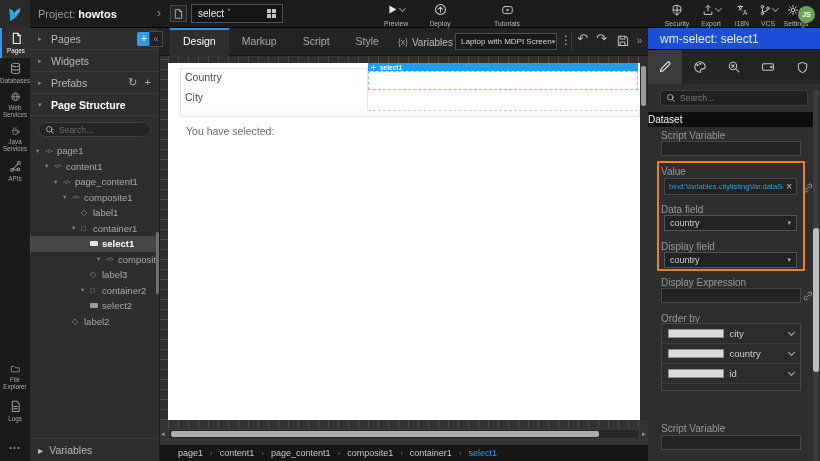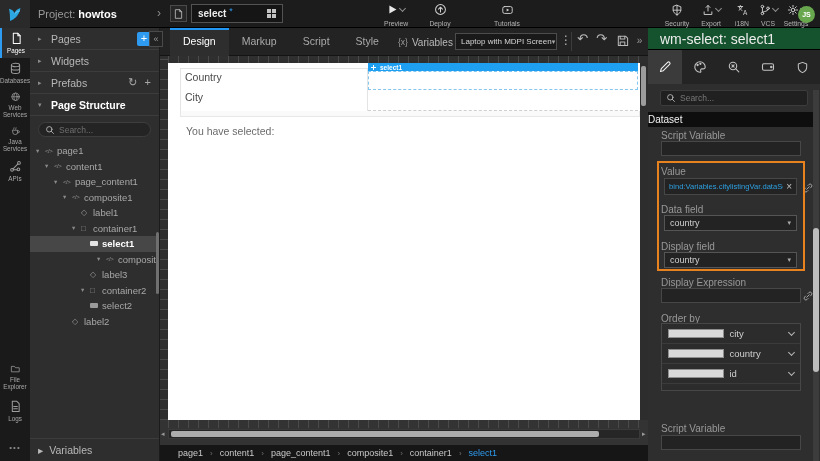--- a/index.html
+++ b/index.html
@@ -11,21 +11,21 @@
   .ico{stroke:currentColor;fill:none;stroke-width:1.1;stroke-linecap:round;stroke-linejoin:round}
 
   
   .topbar{left:0;top:0;width:820px;height:28px;background:#1c1c1c;border-bottom:1px solid #000}
   .logo-box{left:0;top:0;width:30px;height:28px;background:#2a2a2a;display:flex;align-items:center;justify-content:center}
   .proj{left:38px;top:0;height:28px;line-height:28px;font-size:11px;color:#9a9a9a}
   .proj b{color:#fff;font-weight:bold}
   .crumb-chev{left:157px;top:6px;font-size:12px;color:#8a8a8a}
   .pageicon-box{left:170px;top:5px;width:17px;height:17px;border:1px solid #4a4a4a;background:#262626;display:flex;align-items:center;justify-content:center;color:#b9b9b9}
   .seltab{left:191px;top:4px;width:92px;height:19px;background:#151515;border:1px solid #525252;display:flex;align-items:center;padding:0 6px;gap:3px}
-  .seltab .nm{color:#ededed;font-weight:bold;font-size:10px}
+  .seltab .nm{color:#ededed;font-weight:normal;font-size:10px}
   .seltab .ast{color:#2e9bf0;font-size:9px;position:relative;top:-3px}
   .gridicon{margin-left:auto;display:grid;grid-template-columns:4px 4px;grid-template-rows:4px 4px;gap:1px}
   .gridicon i{background:#c3c3c3;display:block}
   .tb-item{top:3px;width:44px;height:24px;display:flex;flex-direction:column;align-items:center;justify-content:space-between;color:#d0d0d0;cursor:pointer}
   .tb-item .lbl{font-size:6.8px;color:#b3b3b3;white-space:nowrap}
   .tb-item .irow{display:flex;align-items:center;gap:2px;height:13px}
   .cdown{width:5px;height:5px;border-right:1.2px solid #8f8f8f;border-bottom:1.2px solid #8f8f8f;transform:rotate(45deg);margin-top:-3px}
   .avatar{left:798px;top:6px;width:17px;height:17px;border-radius:50%;background:#69a74e;color:#fff;
           font-size:7px;font-weight:bold;display:flex;align-items:center;justify-content:center}
 
@@ -107,22 +107,22 @@
          background-image:repeating-linear-gradient(90deg,#4a4a4a 0,#4a4a4a 1px,transparent 1px,transparent 10px)}
   .hscroll{left:168px;top:429px;width:472px;height:10px;background:#262626;border:1px solid #3a3a3a}
   .hscroll .thumb{position:absolute;left:2px;top:1px;width:428px;height:6px;background:#adadad;border-radius:2px}
   .sarrow{top:430px;font-size:7px;color:#999}
   .breadbar{left:160px;top:445px;width:488px;height:16px;background:#161616;display:flex;align-items:center;padding-left:18px;gap:7px;font-size:9px;color:#c9c9c9}
   .breadbar .bsep{color:#6f6f6f;font-size:8px}
   .breadbar .active{color:#2e9bf0}
 
   
   .rpanel{left:648px;top:28px;width:172px;height:433px;background:#2e2e2e}
-  .rhead{left:648px;top:28px;width:172px;height:22px;background:#14532d;border-bottom:1px solid #000;
-         display:flex;align-items:center;padding-left:12px;font-size:14px;color:#ececec}
+  .rhead{left:648px;top:28px;width:172px;height:22px;background:#1d4ed8;border-bottom:1px solid #000;
+         display:flex;align-items:center;padding-left:12px;font-size:12px;color:#ececec}
   .rtabs{left:648px;top:50px;width:172px;height:34px;background:#242424;display:flex}
   .rtab{flex:1;display:flex;align-items:center;justify-content:center;color:#c2c2c2;cursor:pointer}
   .rtab.active{background:#3b3b3b;color:#f0f0f0}
   .rsearch{left:660px;top:90px;width:148px;height:16px;background:#202020;border:1px solid #3c3c3c;border-radius:2px;display:flex;align-items:center;padding:0 5px;gap:4px}
   .rsearch input{background:transparent;border:none;outline:none;color:#bbb;font-size:8.5px;width:110px;font-family:inherit}
   .rsearch input::placeholder{color:#777}
   .sechdr{left:648px;width:165px;height:15px;background:#0e0e0e;display:flex;align-items:center;padding-left:0;
           font-size:10px;color:#f2f2f2}
   .flabel{left:661px;font-size:10px;color:#989898}
   .finput{left:661px;width:140px;height:15px;background:#232323;border:1px solid #474747}

